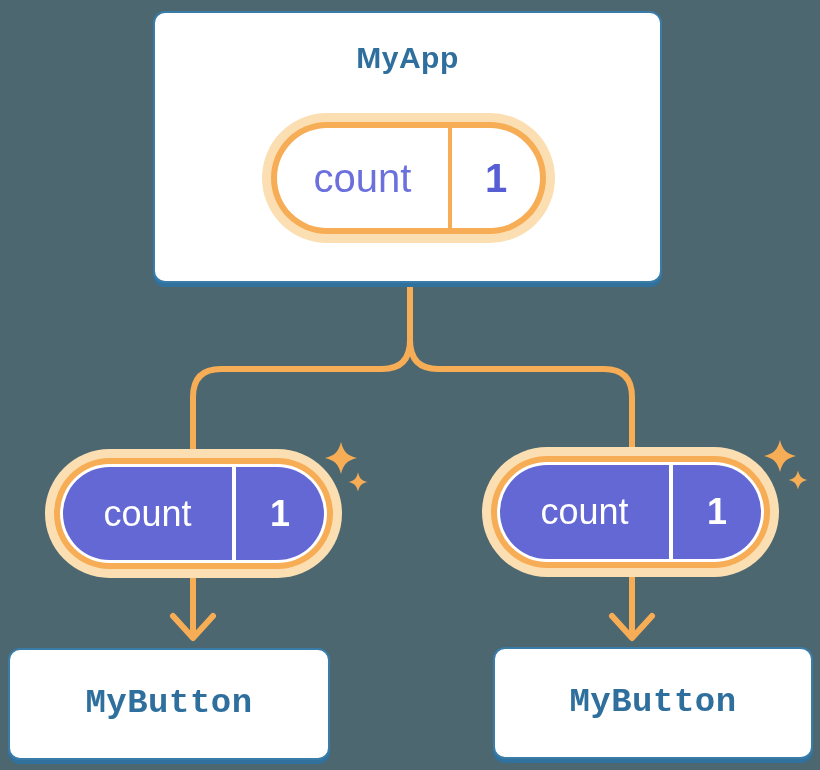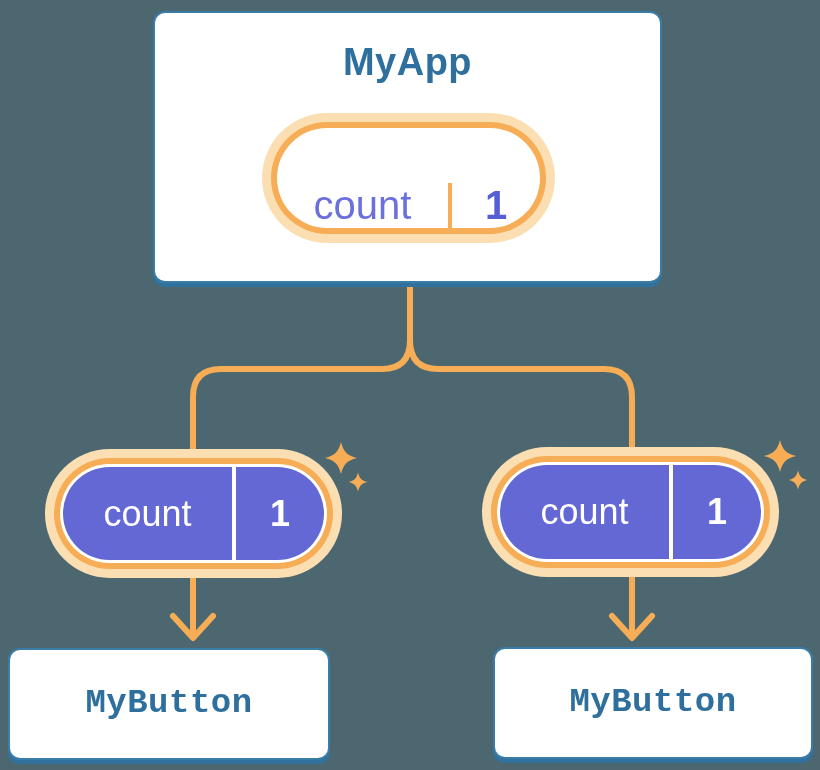--- a/index.html
+++ b/index.html
@@ -30,21 +30,21 @@
   }
   .card-root { left:153px; top:11px; width:509px; height:272px; }
   .card-child-left  { left:8px;   top:648px; width:322px; height:112px; }
   .card-child-right { left:493px; top:647px; width:320px; height:112px; }
   .card-title {
     color:#2E6F9D;
     font-weight:600;
     letter-spacing:0.5px;
     text-align:center;
   }
-  .root-title { margin-top:30px; font-size:38px; line-height:1; }
+  .root-title { margin-top:30px; font-size:30px; line-height:1; }
   .child-title {
     position:absolute; left:0; right:0; top:50%;
     transform:translateY(-54%);
     font-size:34px; line-height:1;font-family:Liberation Mono, monospace;
   }
   
   .pill {
     position:absolute;
     box-sizing:border-box;
     border-radius:999px;
@@ -62,21 +62,20 @@
     padding:6px;
     width:100%; height:100%;
   }
   .pill-core {
     box-sizing:border-box;
     background:#FFFFFF;
     border-radius:999px;
     width:100%; height:100%;
     display:flex;
     overflow:hidden;
-    align-items:flex-end;
   }
   .pill-core.has-fill { padding:3px; display:block; }
   .pill-fill {
     box-sizing:border-box;
     background:#6468D5;          
     border-radius:999px;
     width:100%; height:100%;
     display:flex;
     overflow:hidden;
   }

